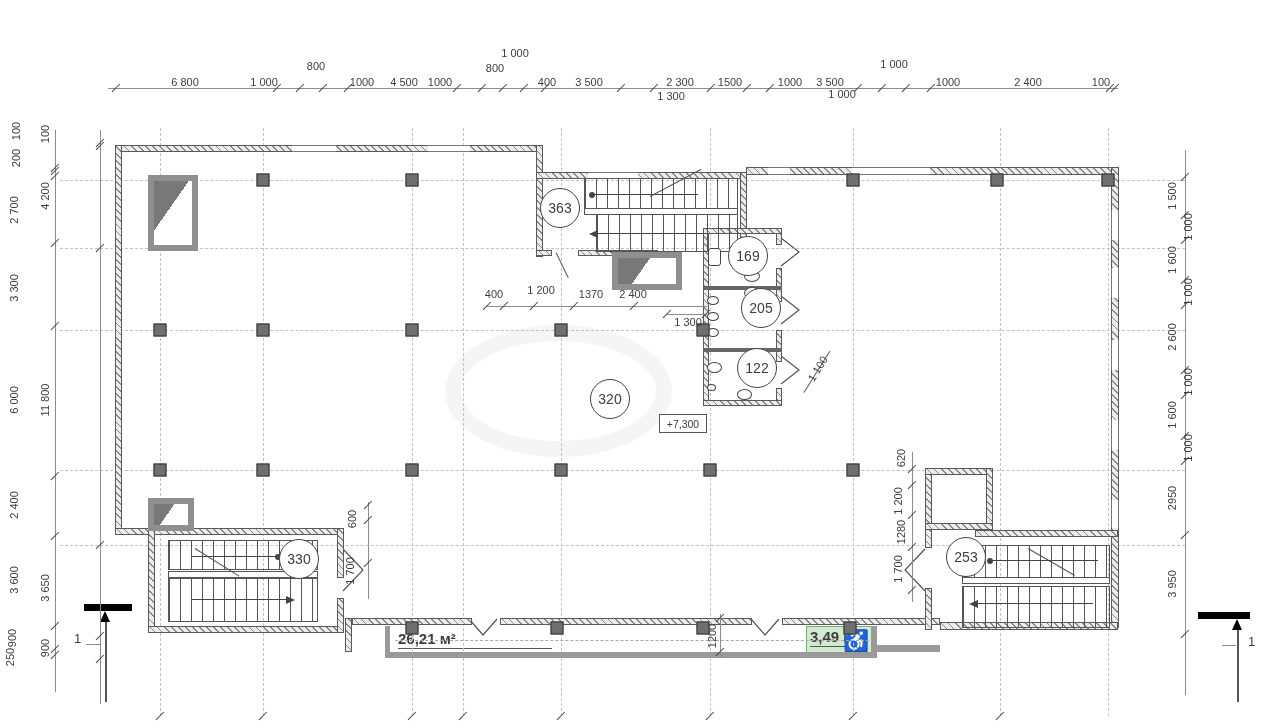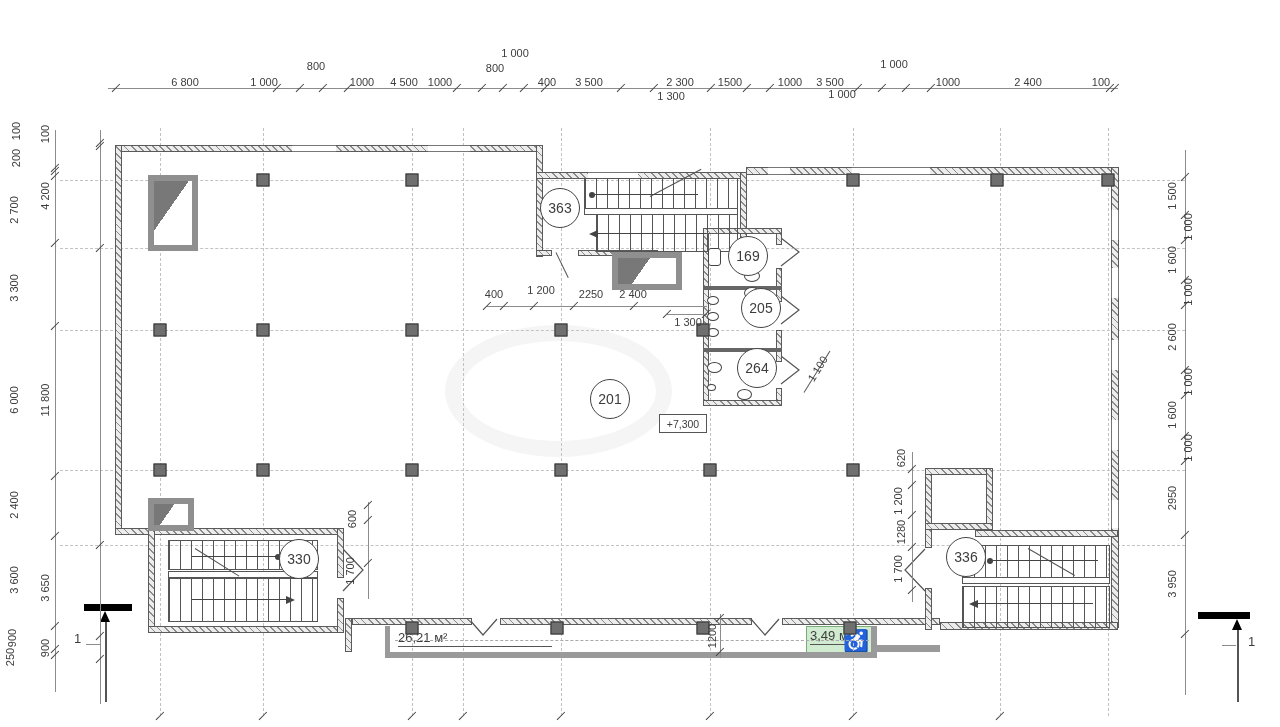--- a/index.html
+++ b/index.html
@@ -35,21 +35,21 @@
     border-top:4px solid transparent;border-bottom:4px solid transparent;border-left:9px solid #444;}
   .arrow.dot-l::before{content:"";position:absolute;left:-3px;top:-2.5px;width:6px;height:6px;
     background:#444;border-radius:50%;}
   .arrow.dot-r::after{content:"";position:absolute;right:-3px;top:-2.5px;width:6px;height:6px;
     background:#444;border-radius:50%;}
   .fix{background:#fff;border:1px solid #444;box-sizing:border-box;}
   .room{border:1.4px solid #444;border-radius:50%;background:#fff;display:flex;align-items:center;
         justify-content:center;font-size:14px;transform:translate(-50%,-50%);}
   .elev{border:1px solid #555;background:#fff;font-size:10.5px;display:flex;align-items:center;
         justify-content:center;white-space:nowrap;}
-  .area{font-size:13px;border-bottom:1px solid #555;padding:0 4px 1px 0;white-space:nowrap;}
+  .area{font-size:15px;border-bottom:1px solid #555;padding:0 4px 1px 0;white-space:nowrap;font-weight:bold;}
   .green{background:rgba(150,210,150,.45);border:1px solid #76ae76;box-sizing:border-box;}
   .secbar{background:#000;}
   .sechead{width:0;height:0;border-left:5px solid transparent;border-right:5px solid transparent;
            border-bottom:11px solid #000;}
   .secstem{background:#555;width:1.5px;}
   .seclab{font-size:13px;}
   .wm{border-radius:50%;border:16px solid #b5b5b5;opacity:.14;}
   .wheel{font-size:21px;line-height:21px;color:#111;}
 </style>
 </head>
@@ -298,27 +298,27 @@
       <div class="a tk" style="left: 720px; top: 618px;"></div>
       <div class="a tk" style="left: 720px; top: 652px;"></div>
       <div class="a tk" style="left: 160px; top: 716px;"></div>
       <div class="a tk" style="left: 263px; top: 716px;"></div>
       <div class="a tk" style="left: 412px; top: 716px;"></div>
       <div class="a tk" style="left: 463px; top: 716px;"></div>
       <div class="a tk" style="left: 561px; top: 716px;"></div>
       <div class="a tk" style="left: 710px; top: 716px;"></div>
       <div class="a tk" style="left: 853px; top: 716px;"></div>
       <div class="a tk" style="left: 1000px; top: 716px;"></div>
-      <div class="a room" style="left: 610px; top: 399px; width: 38px; height: 38px;">201</div>
+      <div class="a room" style="left: 610px; top: 399px; width: 38px; height: 38px;">320</div>
       <div class="a room" style="left: 299px; top: 559px; width: 38px; height: 38px;">330</div>
       <div class="a room" style="left: 560px; top: 208px; width: 38px; height: 38px;">363</div>
       <div class="a room" style="left: 748px; top: 256px; width: 38px; height: 38px;">169</div>
       <div class="a room" style="left: 761px; top: 308px; width: 38px; height: 38px;">205</div>
-      <div class="a room" style="left: 757px; top: 368px; width: 38px; height: 38px;">264</div>
-      <div class="a room" style="left: 966px; top: 557px; width: 38px; height: 38px;">336</div>
+      <div class="a room" style="left: 757px; top: 368px; width: 38px; height: 38px;">122</div>
+      <div class="a room" style="left: 966px; top: 557px; width: 38px; height: 38px;">253</div>
       <div class="a dlab" style="left: 185px; top: 82px;">6 800</div>
       <div class="a dlab" style="left: 264px; top: 82px;">1 000</div>
       <div class="a dlab" style="left: 362px; top: 82px;">1000</div>
       <div class="a dlab" style="left: 404px; top: 82px;">4 500</div>
       <div class="a dlab" style="left: 440px; top: 82px;">1000</div>
       <div class="a dlab" style="left: 547px; top: 82px;">400</div>
       <div class="a dlab" style="left: 589px; top: 82px;">3 500</div>
       <div class="a dlab" style="left: 680px; top: 82px;">2 300</div>
       <div class="a dlab" style="left: 730px; top: 82px;">1500</div>
       <div class="a dlab" style="left: 790px; top: 82px;">1000</div>
@@ -351,21 +351,21 @@
       <div class="a dlab rv" style="left: 1172px; top: 260px;">1 600</div>
       <div class="a dlab rv" style="left: 1188px; top: 292px;">1 000</div>
       <div class="a dlab rv" style="left: 1172px; top: 337px;">2 600</div>
       <div class="a dlab rv" style="left: 1188px; top: 382px;">1 000</div>
       <div class="a dlab rv" style="left: 1172px; top: 415px;">1 600</div>
       <div class="a dlab rv" style="left: 1188px; top: 448px;">1 000</div>
       <div class="a dlab rv" style="left: 1172px; top: 498px;">2950</div>
       <div class="a dlab rv" style="left: 1172px; top: 584px;">3 950</div>
       <div class="a dlab" style="left: 494px; top: 294px;">400</div>
       <div class="a dlab" style="left: 541px; top: 290px;">1 200</div>
-      <div class="a dlab" style="left: 591px; top: 294px;">2250</div>
+      <div class="a dlab" style="left: 591px; top: 294px;">1370</div>
       <div class="a dlab" style="left: 633px; top: 294px;">2 400</div>
       <div class="a dlab" style="left: 688px; top: 322px;">1 300</div>
       <div class="a dlab r58" style="left: 818px; top: 369px;">1 100</div>
       <div class="a dlab rv" style="left: 352px; top: 519px;">600</div>
       <div class="a dlab rv" style="left: 350px; top: 571px;">1 700</div>
       <div class="a dlab rv" style="left: 901px; top: 458px;">620</div>
       <div class="a dlab rv" style="left: 898px; top: 501px;">1 200</div>
       <div class="a dlab rv" style="left: 901px; top: 532px;">1280</div>
       <div class="a dlab rv" style="left: 898px; top: 569px;">1 700</div>
       <div class="a dlab rv" style="left: 712px; top: 636px;">1200</div>

